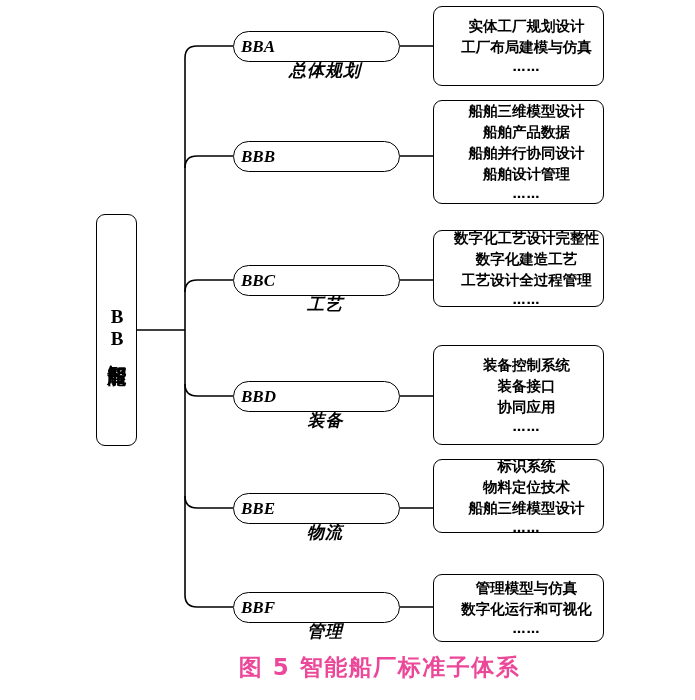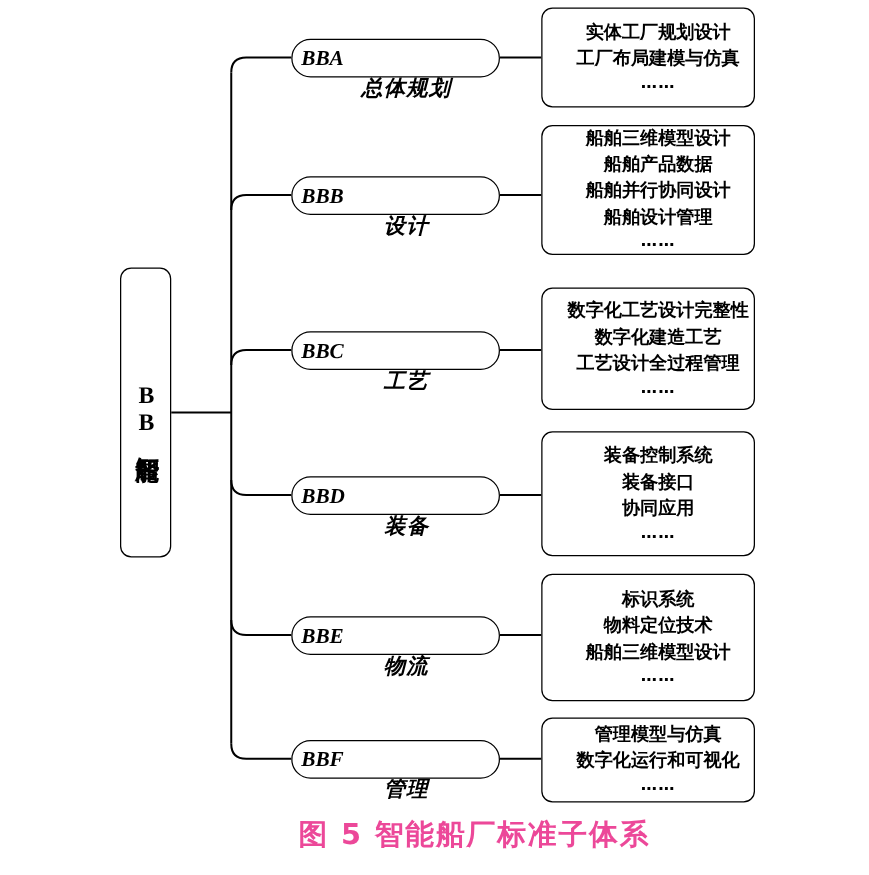--- a/index.html
+++ b/index.html
@@ -169,21 +169,20 @@
   <div class="root-node">
     <span class="root-node-text">BB智能船厂</span>
   </div>
 
   <div class="cat-node" style="top:31px">
     <span class="cat-code">BBA</span>
     <span class="cat-label">总体规划</span>
   </div>
   <div class="cat-node" style="top:141px">
     <span class="cat-code">BBB</span>
-    <span class="cat-label">设计</span>
   </div>
   <div class="cat-node" style="top:265px">
     <span class="cat-code">BBC</span>
     <span class="cat-label">工艺</span>
   </div>
   <div class="cat-node" style="top:381px">
     <span class="cat-code">BBD</span>
     <span class="cat-label">装备</span>
   </div>
   <div class="cat-node" style="top:493px">
@@ -202,35 +201,35 @@
   </div>
 
   <div class="content-box" style="top:100px;height:104px">
     <div class="content-line">船舶三维模型设计</div>
     <div class="content-line">船舶产品数据</div>
     <div class="content-line">船舶并行协同设计</div>
     <div class="content-line">船舶设计管理</div>
     <div class="content-line ellipsis">……</div>
   </div>
 
-  <div class="content-box" style="top:230px;height:98px">
+  <div class="content-box" style="top:230px;height:77px">
     <div class="content-line">数字化工艺设计完整性</div>
     <div class="content-line">数字化建造工艺</div>
     <div class="content-line">工艺设计全过程管理</div>
     <div class="content-line ellipsis">……</div>
   </div>
 
   <div class="content-box" style="top:345px;height:100px">
     <div class="content-line">装备控制系统</div>
     <div class="content-line">装备接口</div>
     <div class="content-line">协同应用</div>
     <div class="content-line ellipsis">……</div>
   </div>
 
-  <div class="content-box" style="top:459px;height:102px">
+  <div class="content-box" style="top:459px;height:74px">
     <div class="content-line">标识系统</div>
     <div class="content-line">物料定位技术</div>
     <div class="content-line">船舶三维模型设计</div>
     <div class="content-line ellipsis">……</div>
   </div>
 
   <div class="content-box" style="top:574px;height:68px">
     <div class="content-line">管理模型与仿真</div>
     <div class="content-line">数字化运行和可视化</div>
     <div class="content-line ellipsis">……</div>

